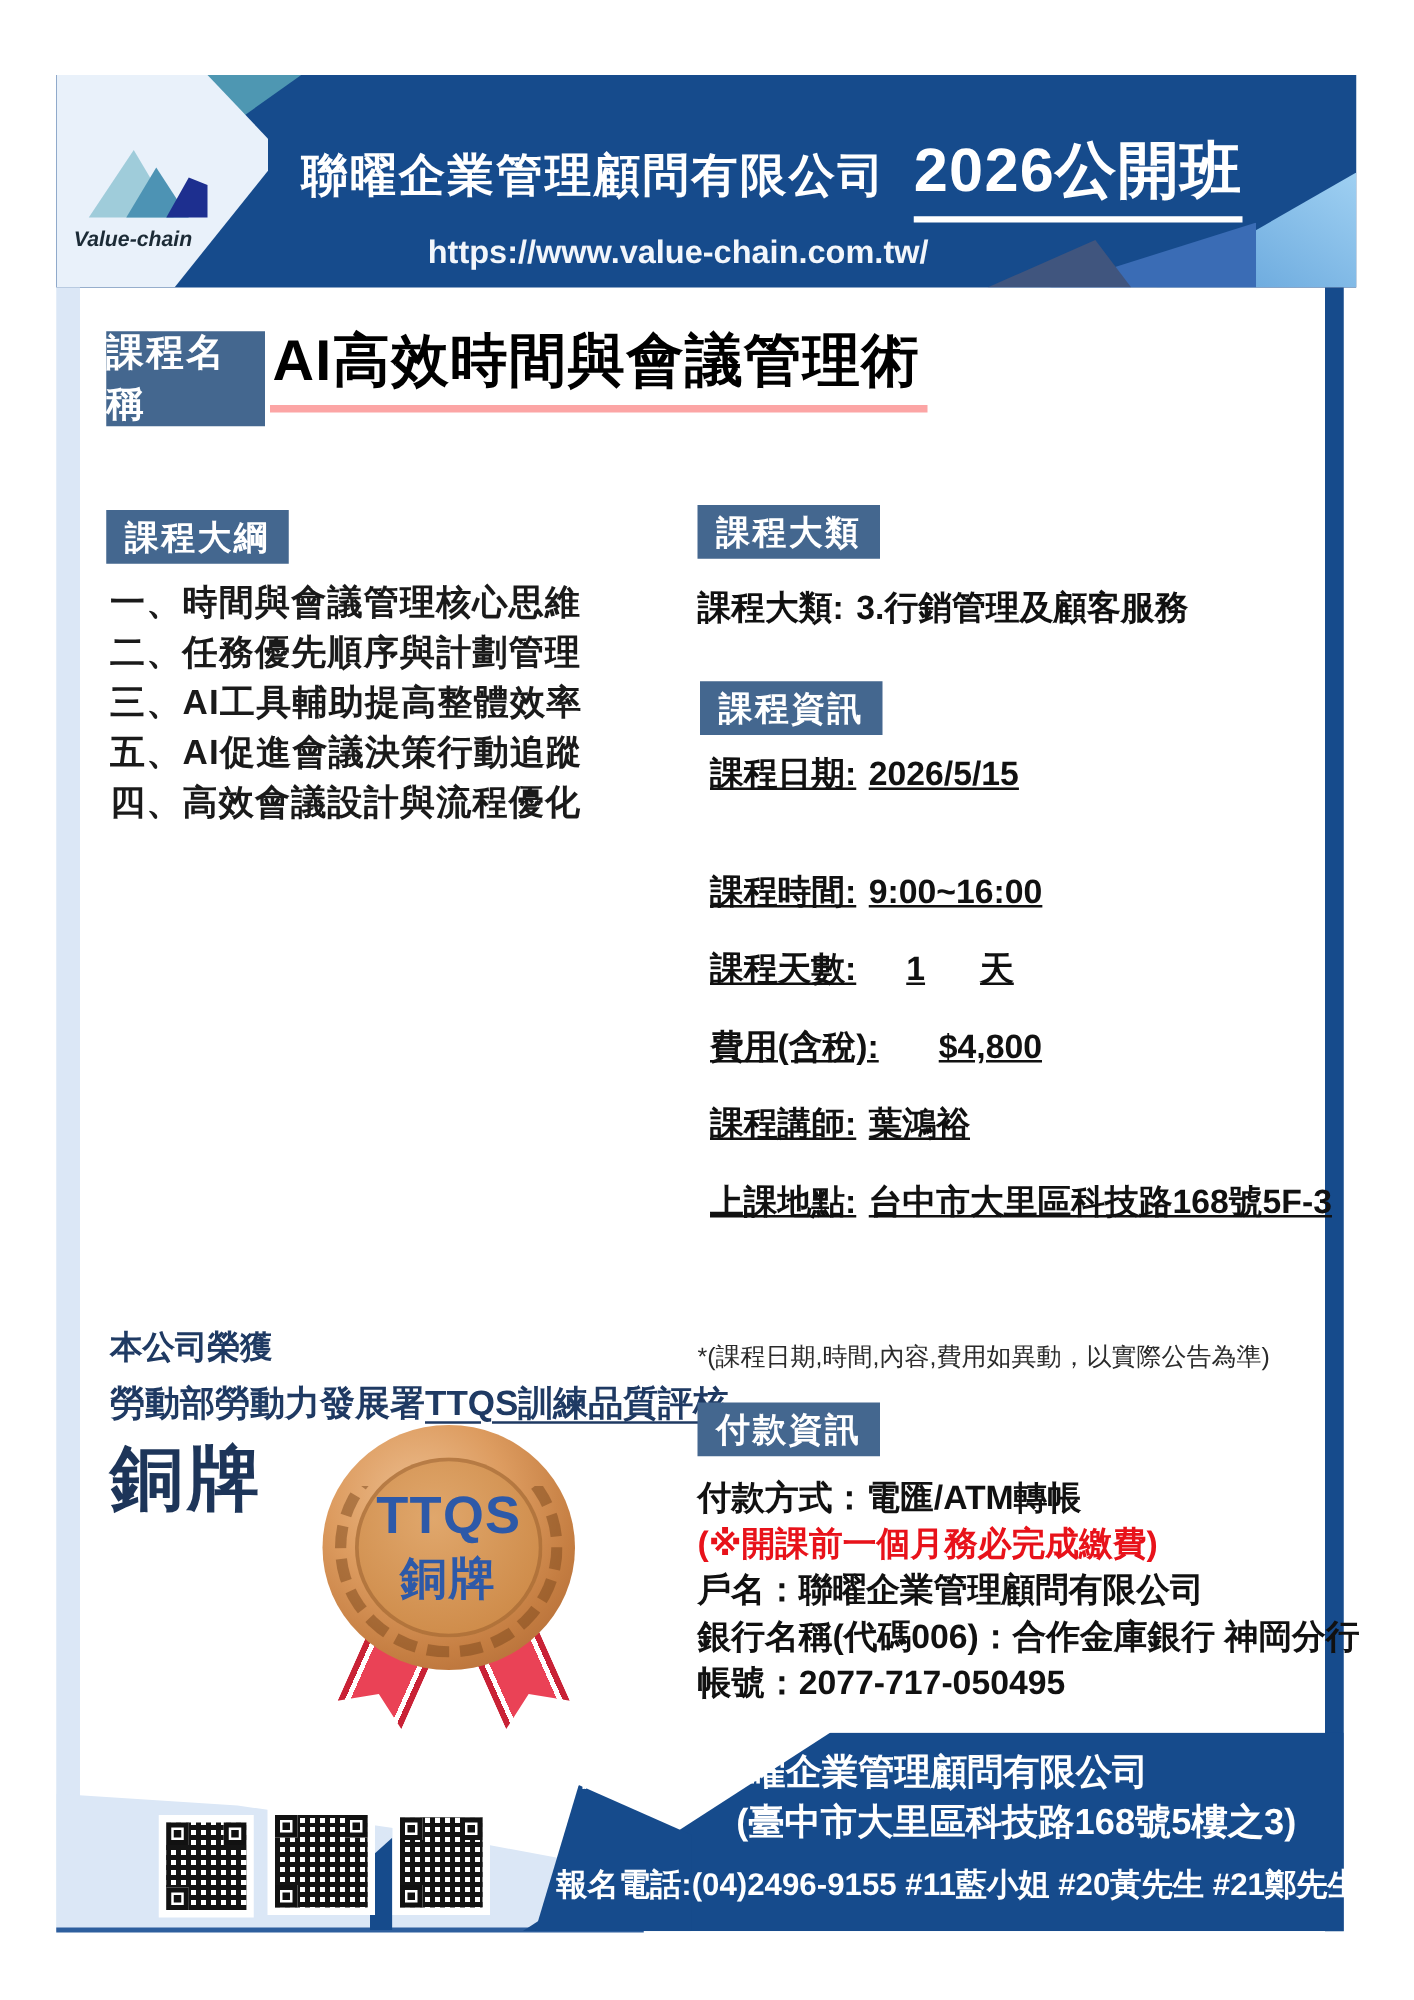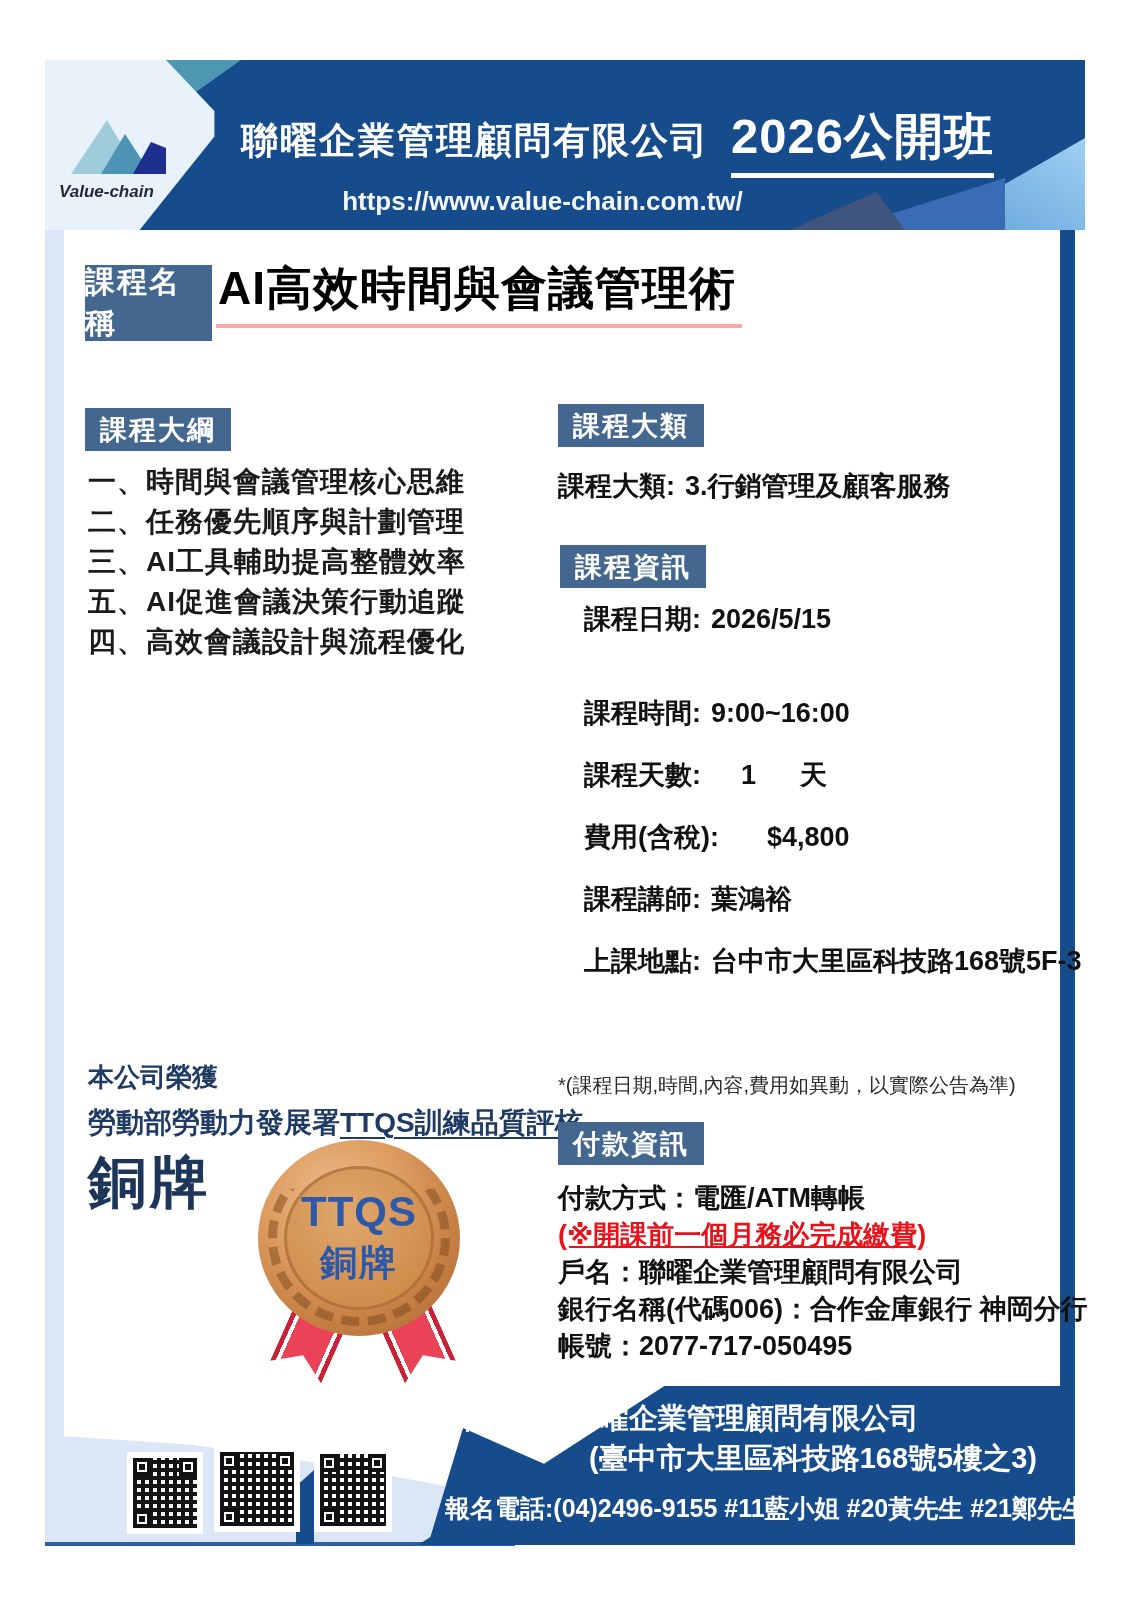--- a/index.html
+++ b/index.html
@@ -35,39 +35,39 @@
   .badge { position:absolute; background:#44678f; color:#fff; font-weight:bold;
     display:flex; align-items:center; justify-content:center; letter-spacing:2px; }
   .badge-name { left:85px; top:265px; width:127px; height:76px; font-size:30px; }
   .badge-sm { height:43px; padding:0 15px; font-size:27px; }
   .badge-outline { left:85px; top:408px; }
   .badge-category { left:558px; top:404px; }
   .badge-info { left:560px; top:545px; }
   .badge-payment { left:558px; top:1122px;font-family:Liberation Mono, monospace; }
   
   .course-title { position:absolute; left:216px; top:258px; font-size:46px; font-weight:bold;
-    color:#000; border-bottom:4px solid #fca5a5; padding:0 6px 4px 2px; letter-spacing:1px; white-space:nowrap; }
+    color:#000; border-bottom:6px solid #fca5a5; padding:0 6px 4px 2px; letter-spacing:1px; white-space:nowrap; }
   
   .outline-list { position:absolute; left:88px; top:462px; font-size:28px; font-weight:bold; color:#1a1a1a; }
   .outline-list div { line-height:40px; letter-spacing:1px; white-space:nowrap; }
   
   .category-row { position:absolute; left:558px; top:468px; display:flex; font-size:27px; font-weight:bold; white-space:nowrap; }
   .category-row .lbl { min-width:127px; }
-  .info-rows { position:absolute; left:584px; top:600px; width:500px; font-size:27px; font-weight:bold; }
+  .info-rows { position:absolute; left:568px; top:600px; width:500px; font-size:27px; font-weight:bold;text-decoration:underline; }
   .info-row { display:flex; line-height:38px; margin-bottom:24px; white-space:nowrap; }
   .info-row .lbl { min-width:127px; }
   .info-row:nth-child(1) { margin-bottom:56px; }
   .info-row:nth-child(3) .val { padding-left:30px; }
   .info-row:nth-child(4) .val { padding-left:48px; }
   .info-row .unit { margin-left:44px; }
   .info-note { position:absolute; left:558px; top:1072px; font-size:20px; color:#2b2b2b; white-space:nowrap; }
   
   .payment-block { position:absolute; left:558px; top:1180px; font-size:27px; font-weight:bold; color:#111; }
   .payment-block div { line-height:37px; white-space:nowrap; }
-  .pay-red { color:#e8121a;text-decoration:underline; }
+  .pay-red { color:#e8121a; }
   
   .award-1 { position:absolute; left:88px; top:1060px; font-size:26px; font-weight:bold; color:#1f3a63; }
   .award-2 { position:absolute; left:88px; top:1104px; font-size:28px; font-weight:bold; color:#1f3a63; white-space:nowrap; }
   .award-2 .u { text-decoration:underline; text-underline-offset:5px; }
   .grade { position:absolute; left:88px; top:1144px; font-size:58px; font-weight:bold; color:#1d3559; letter-spacing:4px; }
   .medal { position:absolute; left:253px; top:1140px; width:220px; height:240px; }
   .ribbon { position:absolute; top:148px; width:56px; height:92px; z-index:1;
     background:linear-gradient(90deg,#c92236 0 9%,#fff 9% 16%,#ea4256 16% 84%,#fff 84% 91%,#c92236 91%);
     clip-path:polygon(0 0,100% 0,100% 100%,50% 80%,0 100%); transform-origin:top center; }
   .ribbon-left { left:52px; transform:rotate(24deg); }

